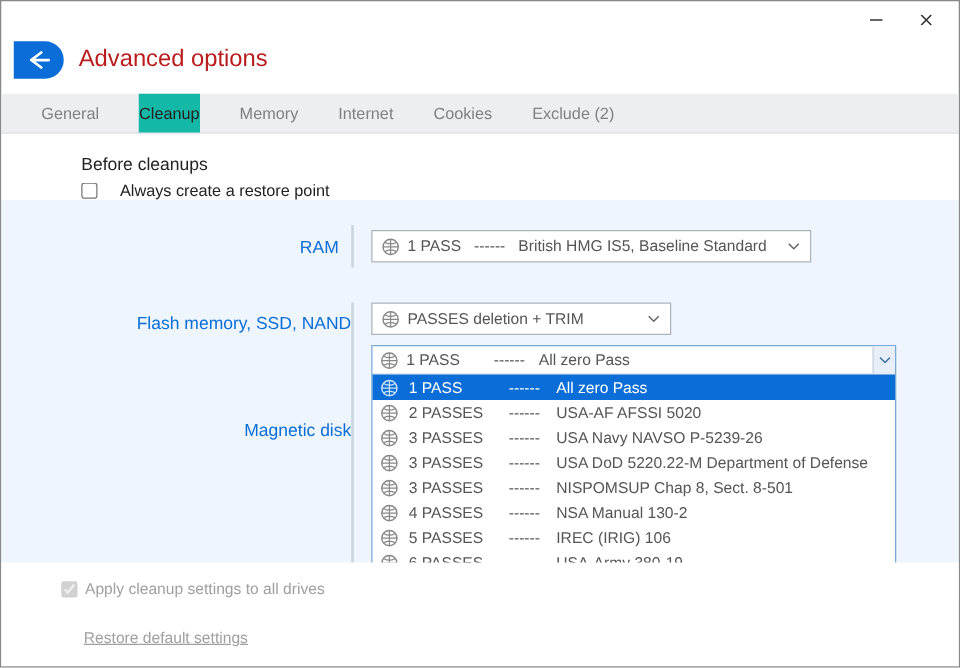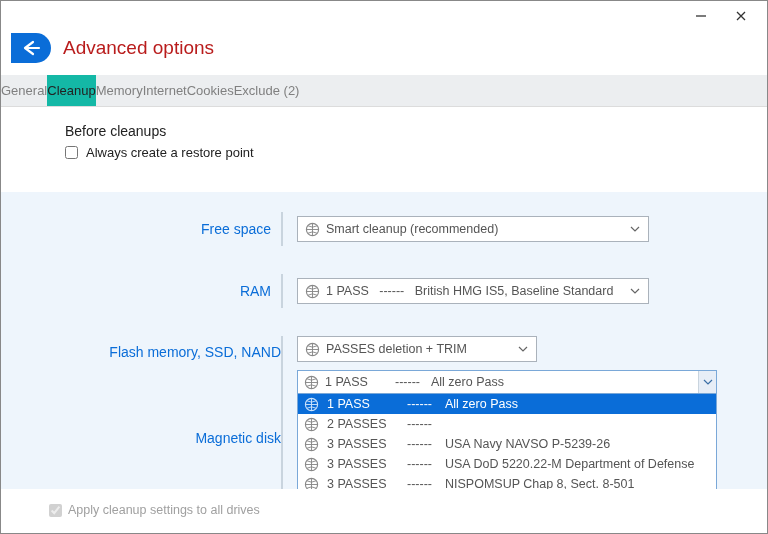--- a/index.html
+++ b/index.html
@@ -59,40 +59,41 @@
   .tabs {
     display: flex;
     background: #eceef0;
     border-bottom: 1px solid #dcdcdc;
   }
   .tab {
     padding: 8px 0;
     color: #808080;
     font-size: 13px;
     cursor: pointer;
+    margin-left: 32px;
   }
   .tab.active {
     background: #14b8a6;
     color: #222;
   }
   
   .section-white {
-    padding: 16px 0 32px 64px;
+    padding: 16px 0 0 64px;
     background: #fff;
   }
   .section-white .sec-title {
     font-size: 14px;
     font-weight: 400;
     margin-bottom: 6px;
     color: #222;
   }
   .check-row {
     display: flex;
     align-items: center;
-    gap: 8px;
+    gap: 18px;
     font-size: 13px;
     color: #222;
   }
   .check-row input { margin: 0; }
   
   .panel {
     background: #eef5fc;
     padding: 20px 30px 20px 30px;
     position: relative;
   }
@@ -212,21 +213,21 @@
   .footer {
     position: absolute;
     left: 0; right: 0; bottom: 0;
     padding: 14px 0 16px 48px;
     background: #fff;
   }
   .footer .chk-row {
     display: flex; align-items: center; gap: 6px;
     color: #a0a0a0;
     font-size: 12.5px;
-    margin-bottom: 0;
+    margin-bottom: 24px;
   }
   .footer .chk-row input { margin:0; }
   .footer .restore {
     color: #a0a0a0;
     font-size: 12.5px;
     text-decoration: underline;
     margin-left: 18px;
     cursor: pointer;
   }
   
@@ -271,38 +272,20 @@
 <div class="section-white">
   <div class="sec-title">Before cleanups</div>
   <label class="check-row">
     <input type="checkbox" id="restore-chk" style="">
     <span>Always create a restore point</span>
   </label>
 </div>
 
 <div class="panel">
 
-  <div class="form-row">
-    <div class="lbl">Free space</div>
-    <div class="lbl-divider"></div>
-    <div class="combo w-long">
-      <span class="globe">
-  <svg viewBox="0 0 16 16">
-    <circle cx="8" cy="8" r="6.5"></circle>
-    <path d="M8 1.5 V14.5 M1.5 8 H14.5 M3 4 Q8 7 13 4 M3 12 Q8 9 13 12"></path>
-  </svg>
-</span>
-      <span class="text">Smart cleanup (recommended)</span>
-      <span class="caret">
-        <svg width="10" height="6">
-            <path d="M1 1 L5 5 L9 1" stroke="#666" fill="none" stroke-width="1.2"></path>
-          </svg>
-      </span>
-    </div>
-  </div>
 
   <div class="form-row">
     <div class="lbl">RAM</div>
     <div class="lbl-divider"></div>
     <div class="combo w-long">
       <span class="globe">
   <svg viewBox="0 0 16 16">
     <circle cx="8" cy="8" r="6.5"></circle>
     <path d="M8 1.5 V14.5 M1.5 8 H14.5 M3 4 Q8 7 13 4 M3 12 Q8 9 13 12"></path>
   </svg>
@@ -372,20 +355,21 @@
             </div>
             <div class="dd-item">
               <span class="globe">
   <svg viewBox="0 0 16 16">
     <circle cx="8" cy="8" r="6.5"></circle>
     <path d="M8 1.5 V14.5 M1.5 8 H14.5 M3 4 Q8 7 13 4 M3 12 Q8 9 13 12"></path>
   </svg>
 </span>
               <span class="passes">2 PASSES</span>
               <span class="dash">------</span>
+              <span class="desc">USA-AF AFSSI 5020</span>
             </div>
             <div class="dd-item">
               <span class="globe">
   <svg viewBox="0 0 16 16">
     <circle cx="8" cy="8" r="6.5"></circle>
     <path d="M8 1.5 V14.5 M1.5 8 H14.5 M3 4 Q8 7 13 4 M3 12 Q8 9 13 12"></path>
   </svg>
 </span>
               <span class="passes">3 PASSES</span>
               <span class="dash">------</span>
@@ -451,13 +435,14 @@
     </div>
   </div>
 
 </div>
 
 <div class="footer">
   <label class="chk-row">
     <input type="checkbox" id="apply-chk" disabled="" checked="" style="">
     <span>Apply cleanup settings to all drives</span>
   </label>
+  <span class="restore">Restore default settings</span>
 </div>
 
 </body></html>

